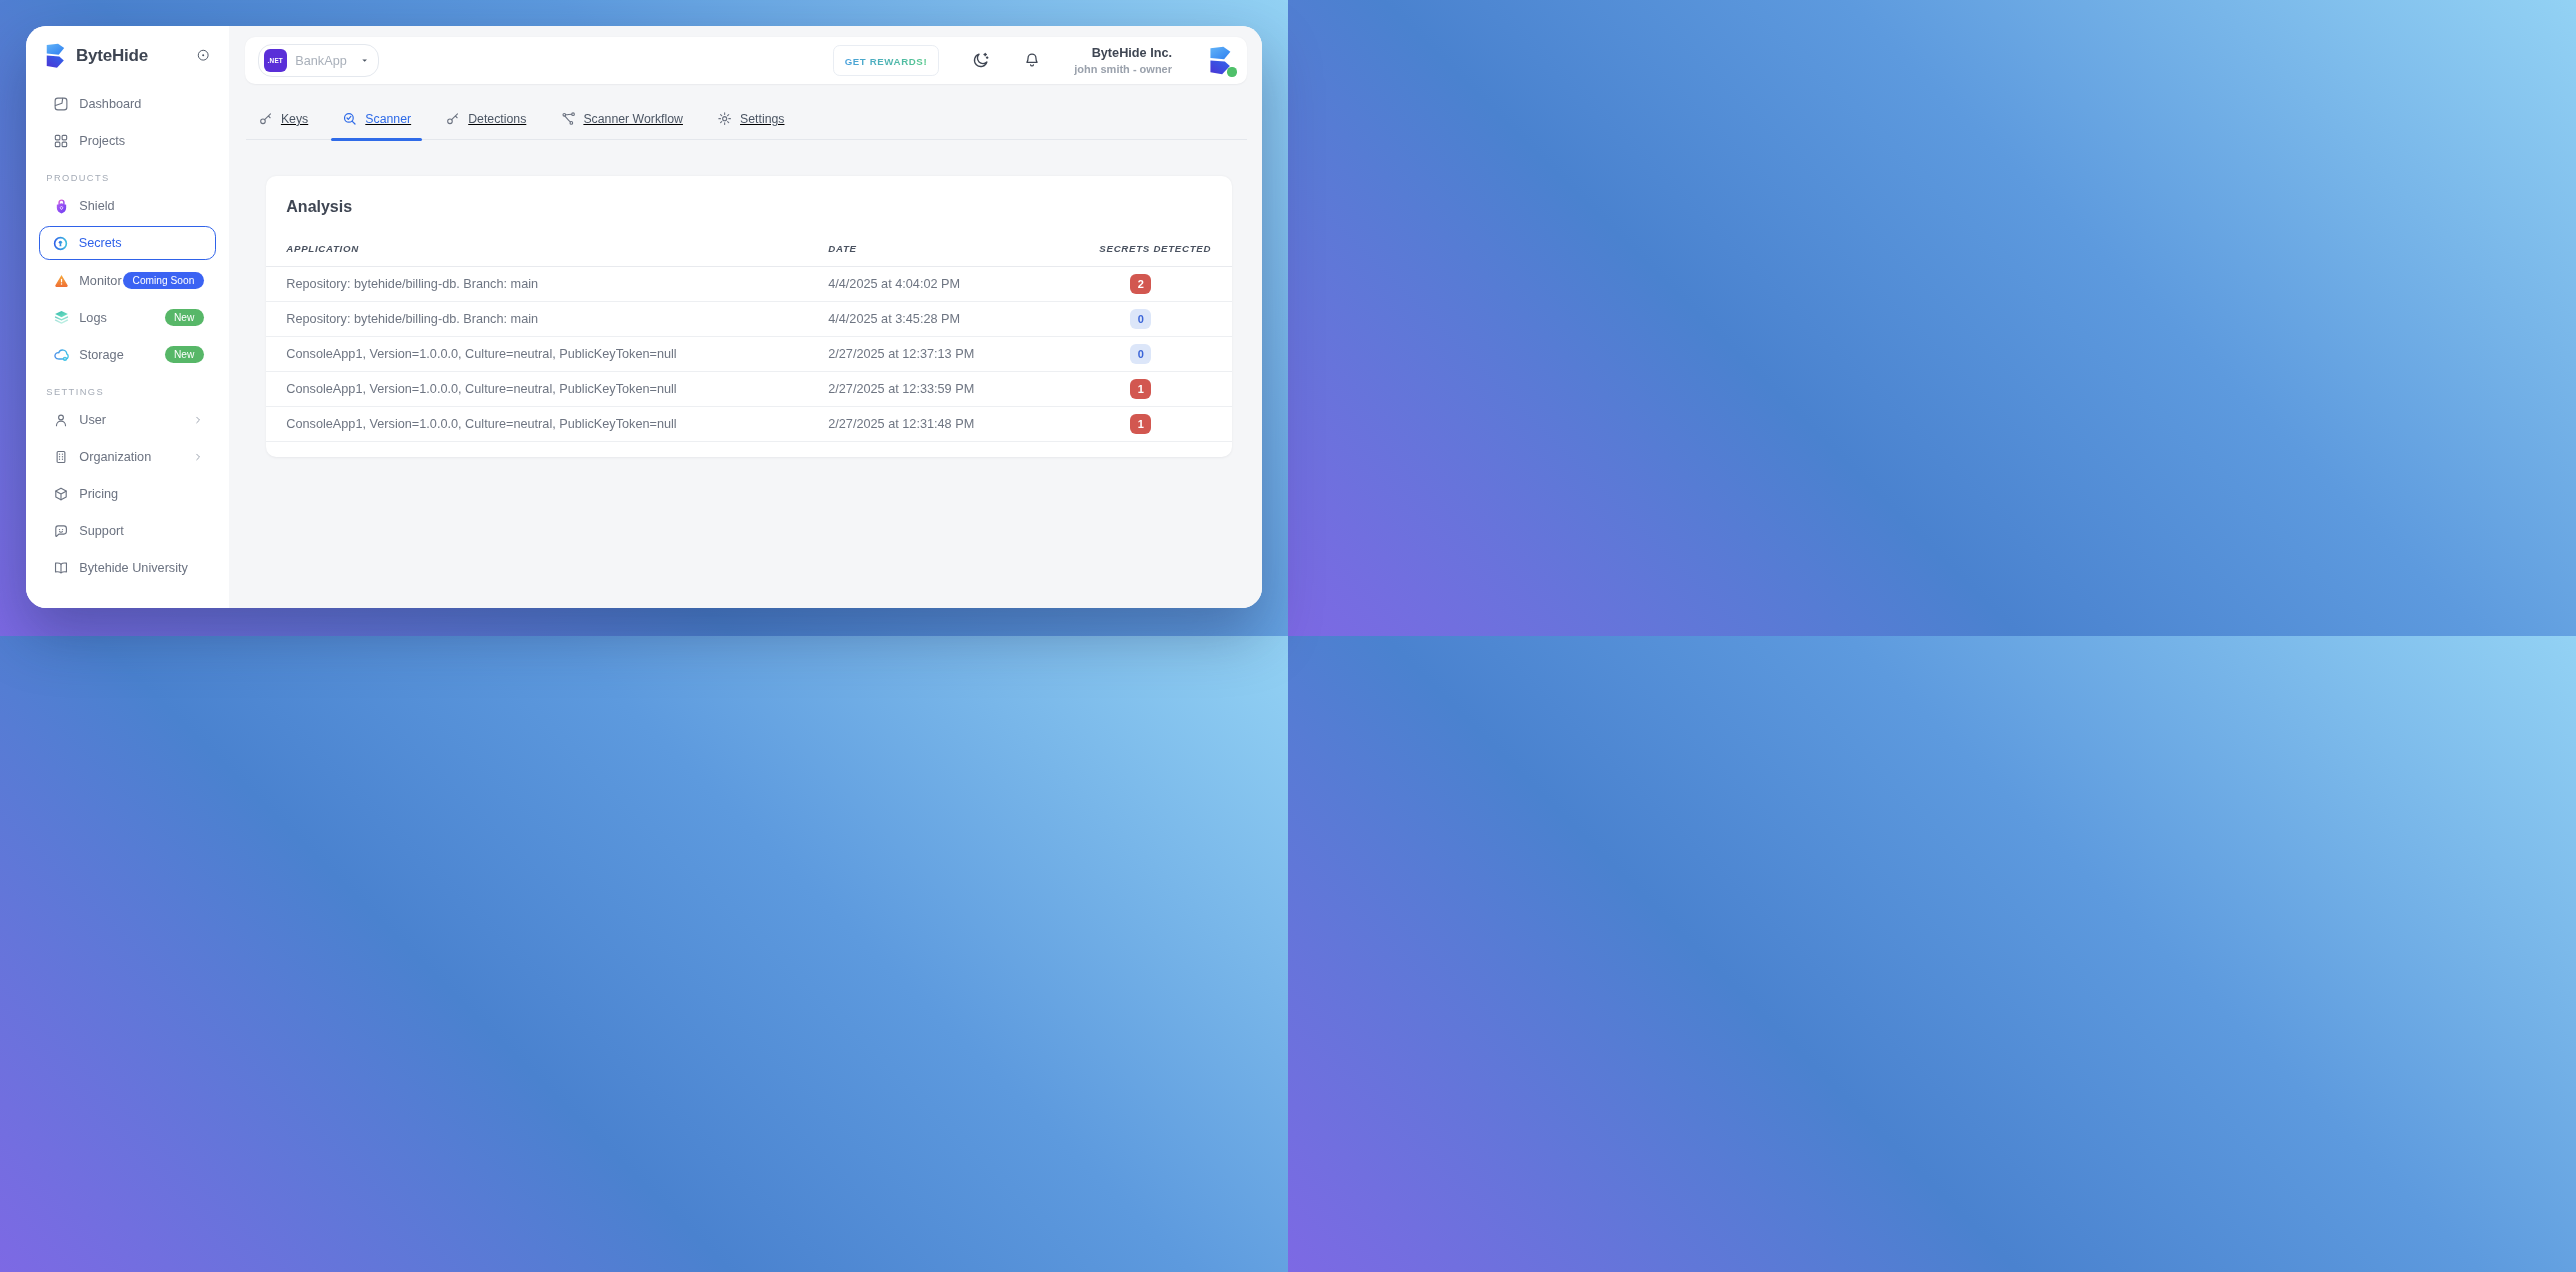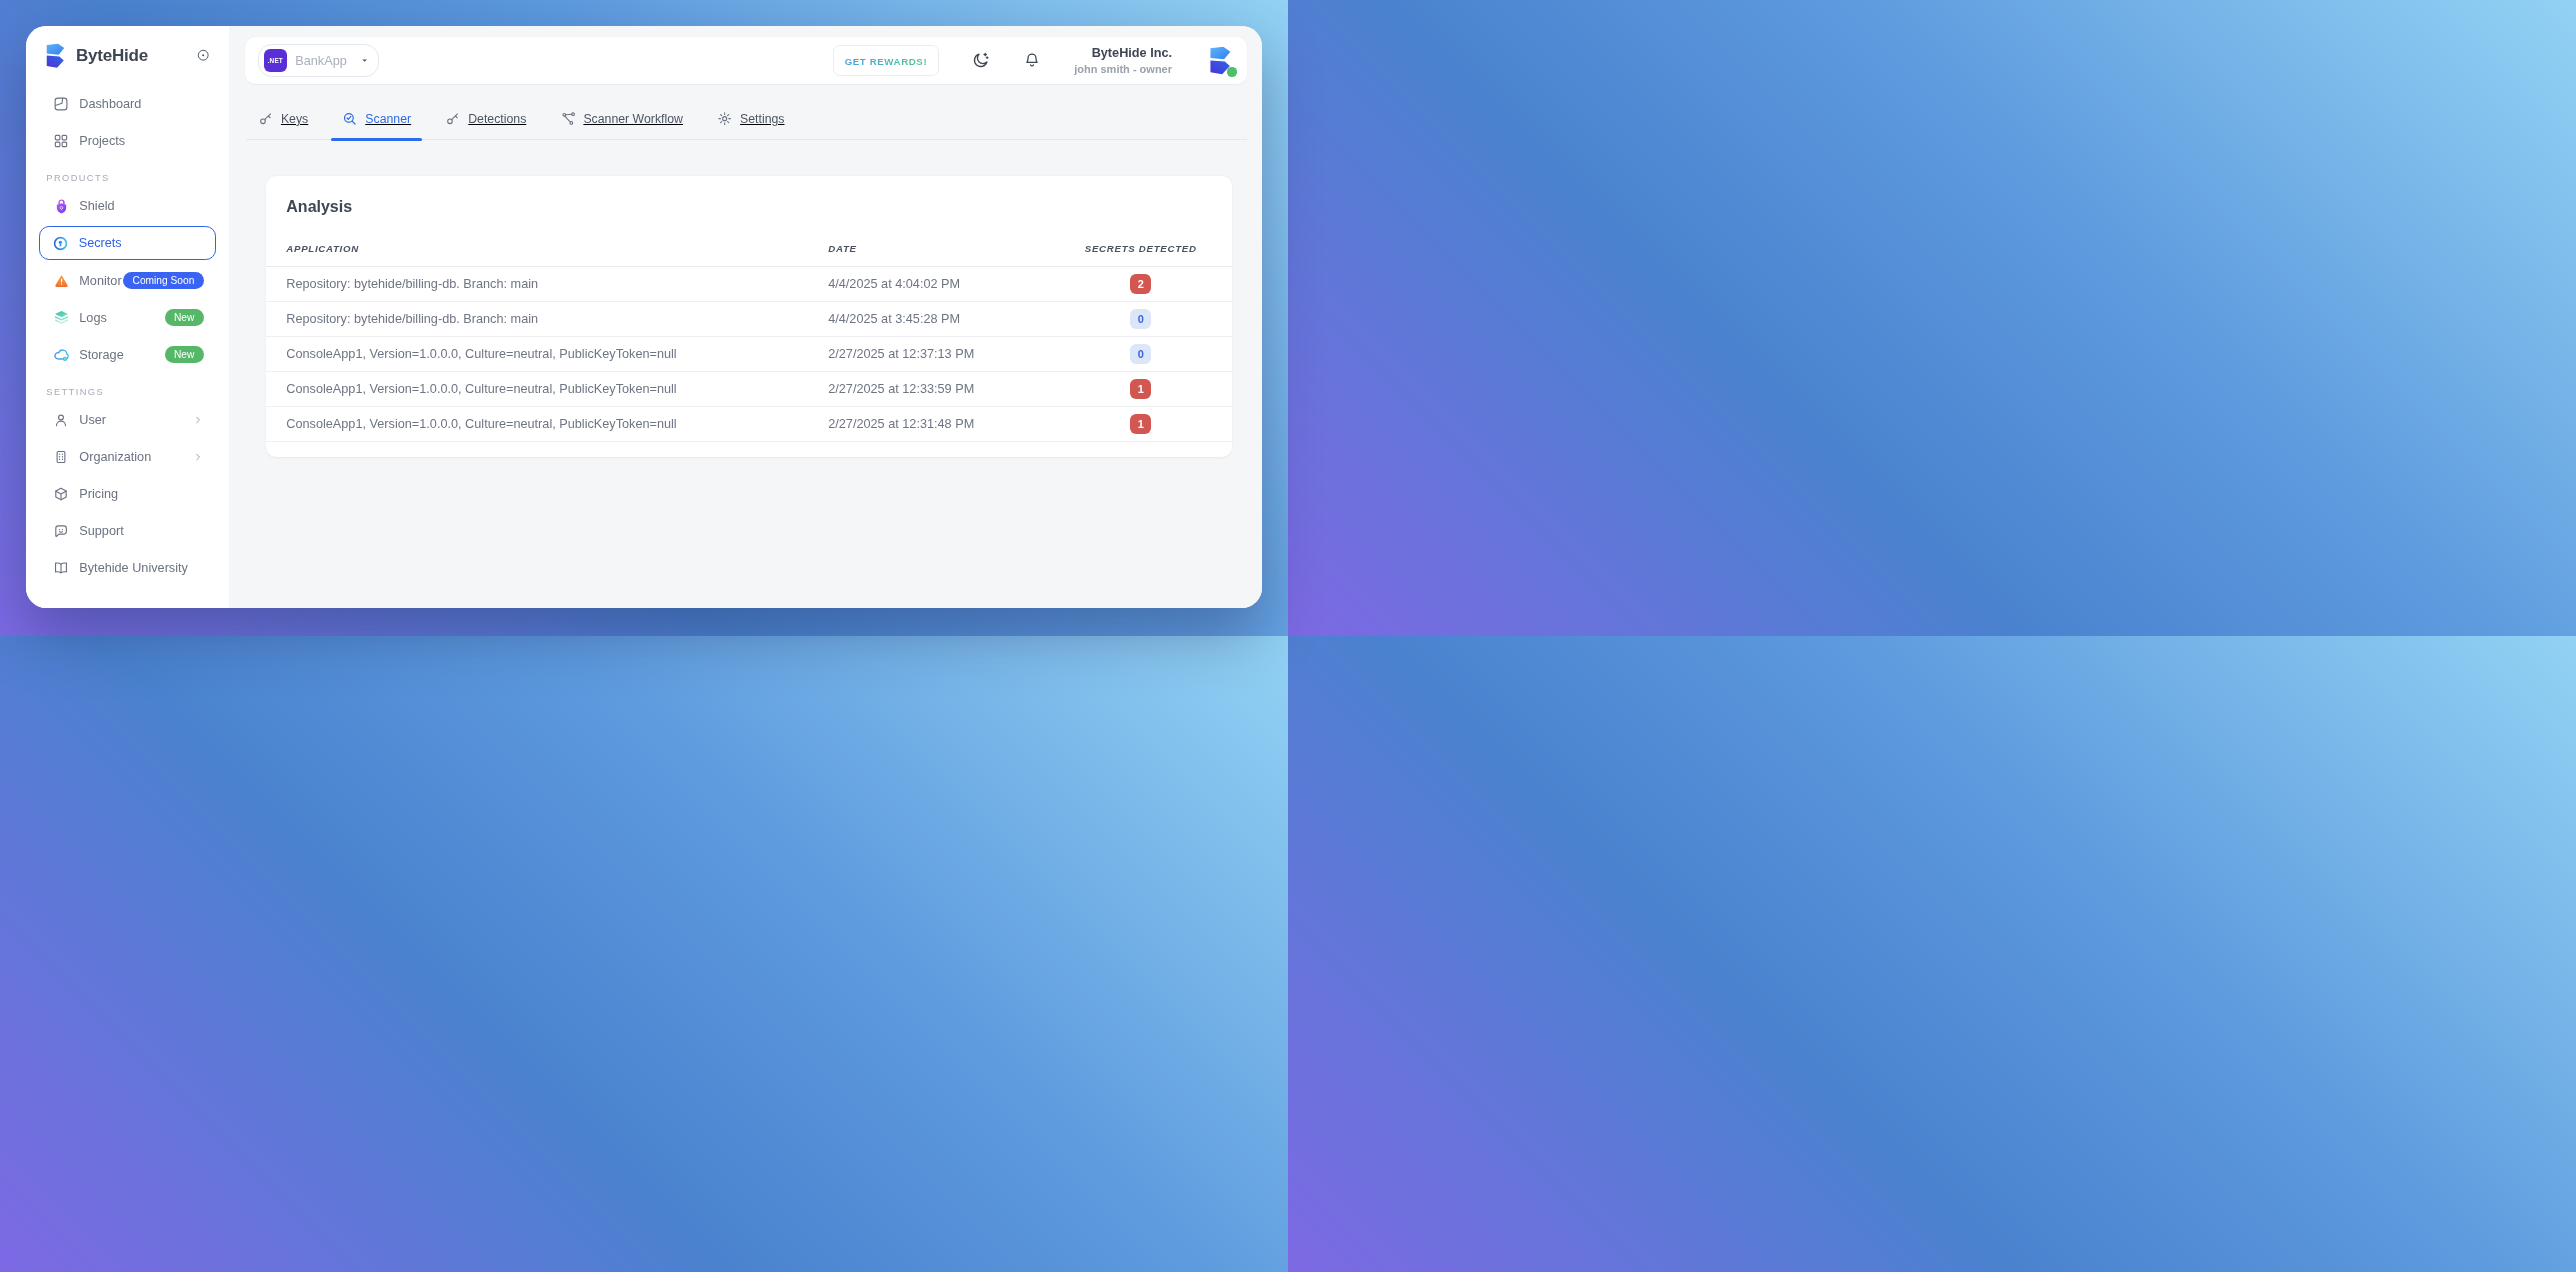--- a/index.html
+++ b/index.html
@@ -58,21 +58,21 @@
   .tab.active svg { color:#2f6be8; }
   .tab.active::after { content:""; position:absolute; left:0.8px; right:0.8px; bottom:-1.7px; height:3px;
     background:#2f6be8; border-radius:2.5px; }
 
   .analysis-card { margin:36px 30.5px 0 37px; background:#fff; border-radius:10.2px;
     box-shadow:0 0.8px 2.5px rgba(16,24,40,.06); padding:22px 0 15.3px; }
   .card-title { font-size:16px; font-weight:600; color:#3f4653; padding:0 20.3px; margin-bottom:27px; }
   .thead,.trow { display:grid; grid-template-columns:minmax(0,1fr) 242px 141px; align-items:center; padding:0 20.3px; }
   .thead { padding-bottom:12px; border-bottom:0.8px solid #e8eaee;font-style:italic; }
   .th { font-size:9.7px; font-weight:bold; color:#4a5260; letter-spacing:0.7px; }
-  .th-secrets { text-align:center; }
+  .th-secrets { text-align:right; }
   .trow { height:35px; border-bottom:0.8px solid #edeff2; font-size:12.7px; color:#6e7582; cursor:default; }
   .td-app,.td-date { white-space:nowrap; overflow:hidden; text-overflow:ellipsis; }
   .td-secrets { text-align:center; }
   .badge { display:inline-block; min-width:10.2px; padding:2.5px 7.6px; border-radius:6px;
     font-size:11px; font-weight:600; line-height:1.35; }
   .badge--danger { background:#d25750; color:#fff; }
   .badge--info { background:#dce6f9; color:#3a64d8; }
 </style>
 </head>
 <body>

